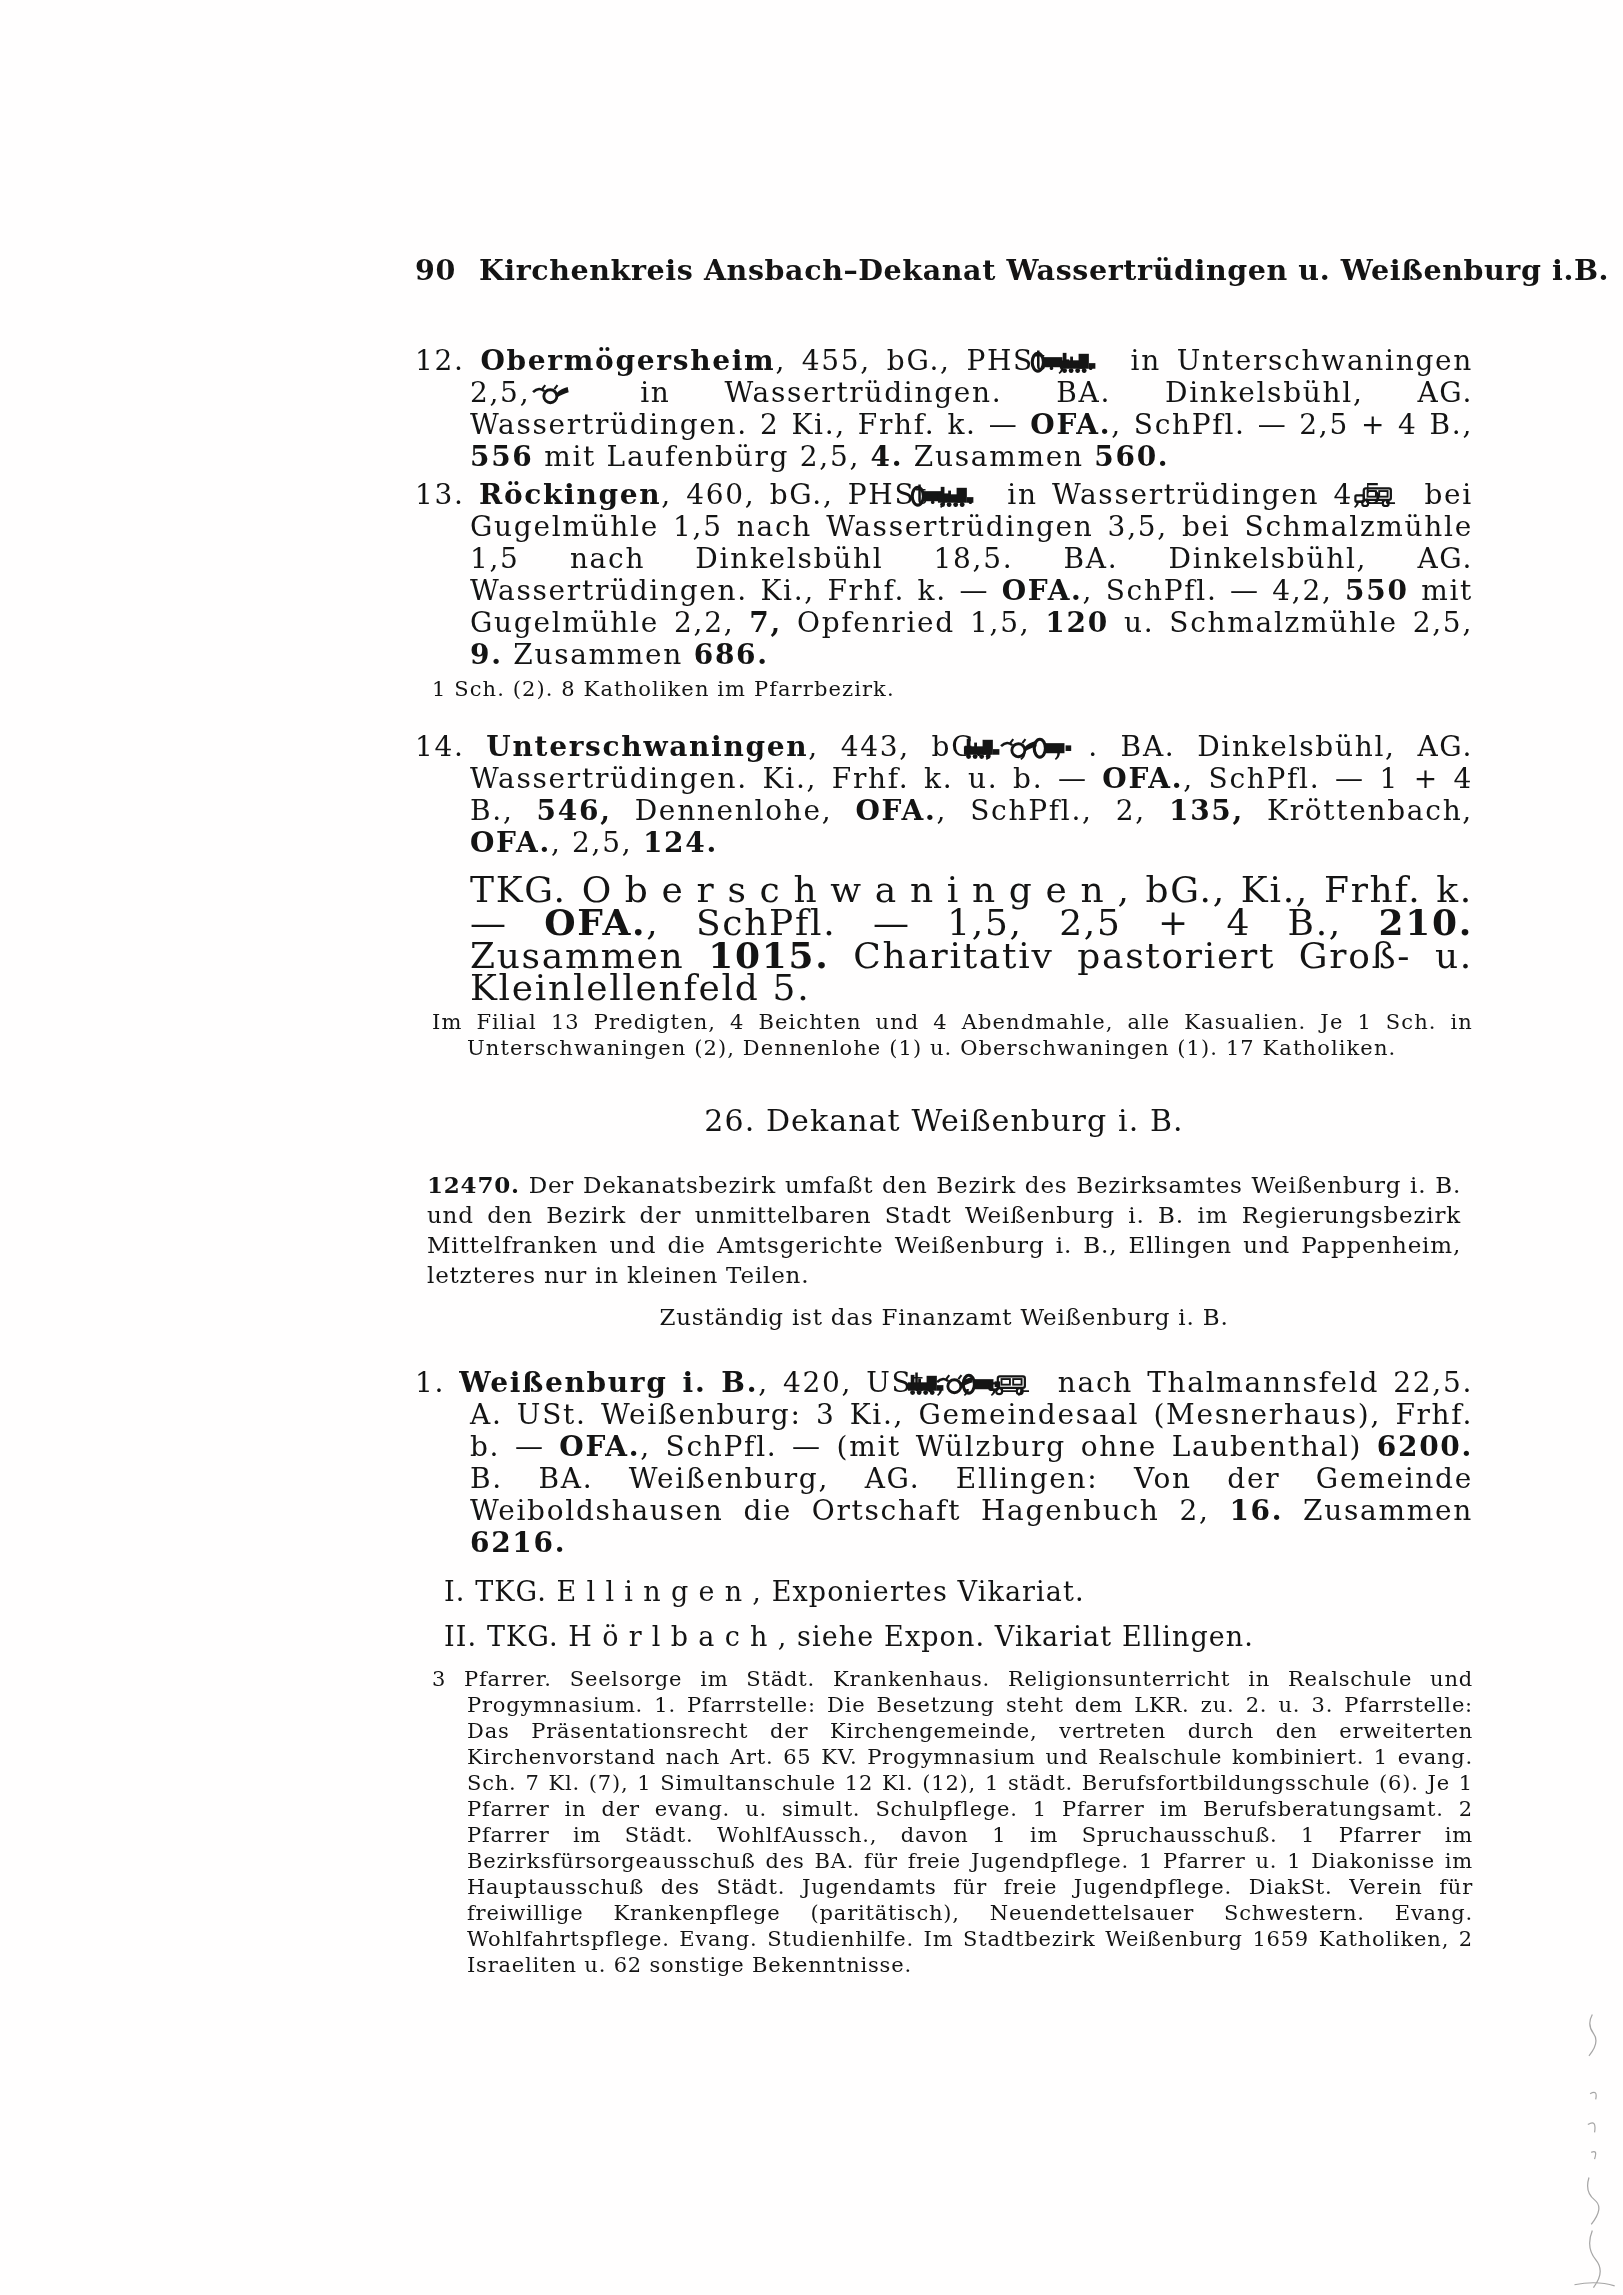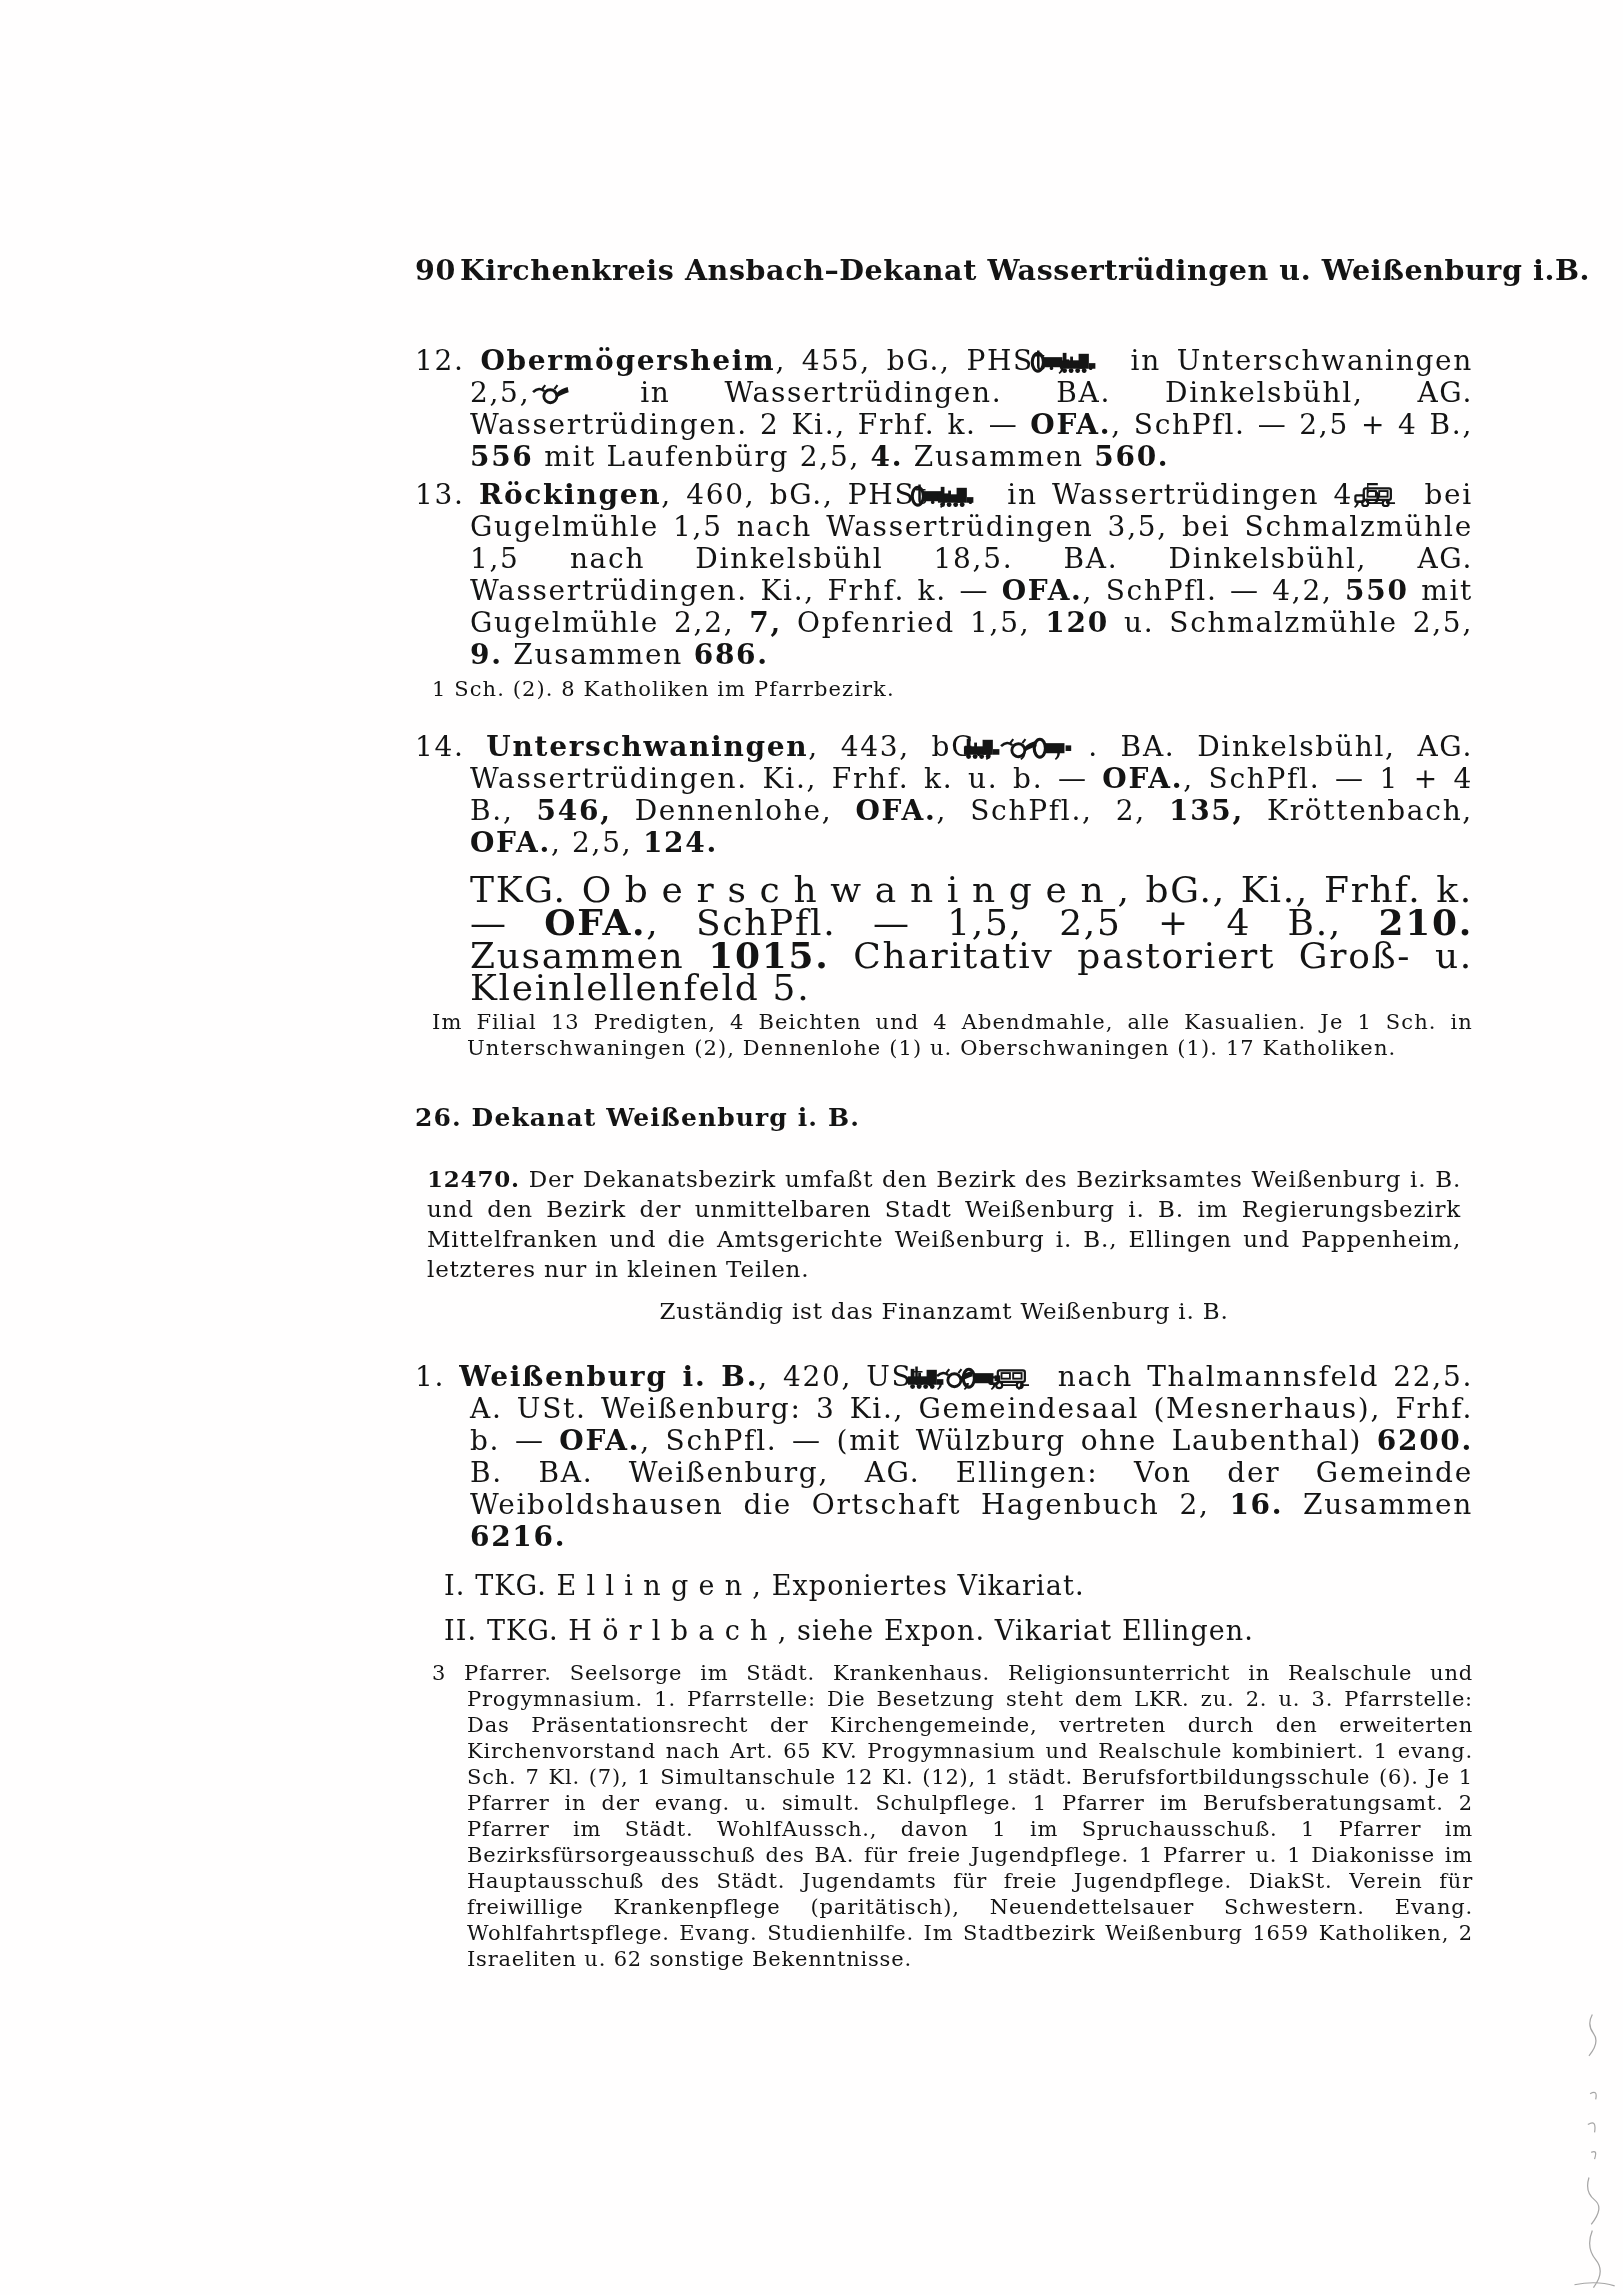--- a/index.html
+++ b/index.html
@@ -7,21 +7,21 @@
     width:1623px;height:2295px;
     background:#ffffff;
     font-family:"DejaVu Serif","Liberation Serif",serif;
     color:#141414;
     position:relative;
     overflow:hidden;
   }
   .sheet{position:absolute;left:0;top:0;width:1623px;height:2295px;background:#fffefe;}
   .page{position:absolute;left:415px;top:253px;width:1058px;}
 
-  .header{display:flex;gap:4px;font-size:28.5px;font-weight:bold;letter-spacing:0.6px;white-space:nowrap;margin:0 0 58px 0;}
+  .header{display:flex;gap:23px;font-size:28.5px;font-weight:bold;letter-spacing:0.6px;white-space:nowrap;margin:0 0 58px 0;}
   .header .htitle{flex:1;}
 
   p{margin:0;}
   .entry{
     font-size:28px;line-height:32px;letter-spacing:1.7px;
     text-align:justify;
     padding-left:55px;text-indent:-55px;
     margin:0 0 5.6px 0;
   }
   .subentry{
@@ -30,22 +30,22 @@
     padding-left:55px;text-indent:0;
     margin:14.5px 0 5.6px 0;
   }
   .fnote{
     font-size:21px;line-height:26px;letter-spacing:1.1px;
     text-align:justify;
     margin:3.4px 0 29px 17px;
     padding-left:35px;text-indent:-35px;
   }
   .sectionhead{
-    font-size:25px;font-weight:bold;letter-spacing:1.1px;
-    margin:42px 0 32px 0;
+    font-size:30px;font-weight:normal;letter-spacing:1.1px;
+    text-align:center;margin:42px 0 32px 0;
   }
   .intro{
     font-size:23px;line-height:30px;letter-spacing:0.8px;
     text-align:justify;margin:12px;
   }
   .intro.centered{text-align:center;margin:0 0 35px 0;}
   .roman{
     font-size:27px;line-height:31px;letter-spacing:1.1px;
     margin:0 0 14px 29px;
   }

